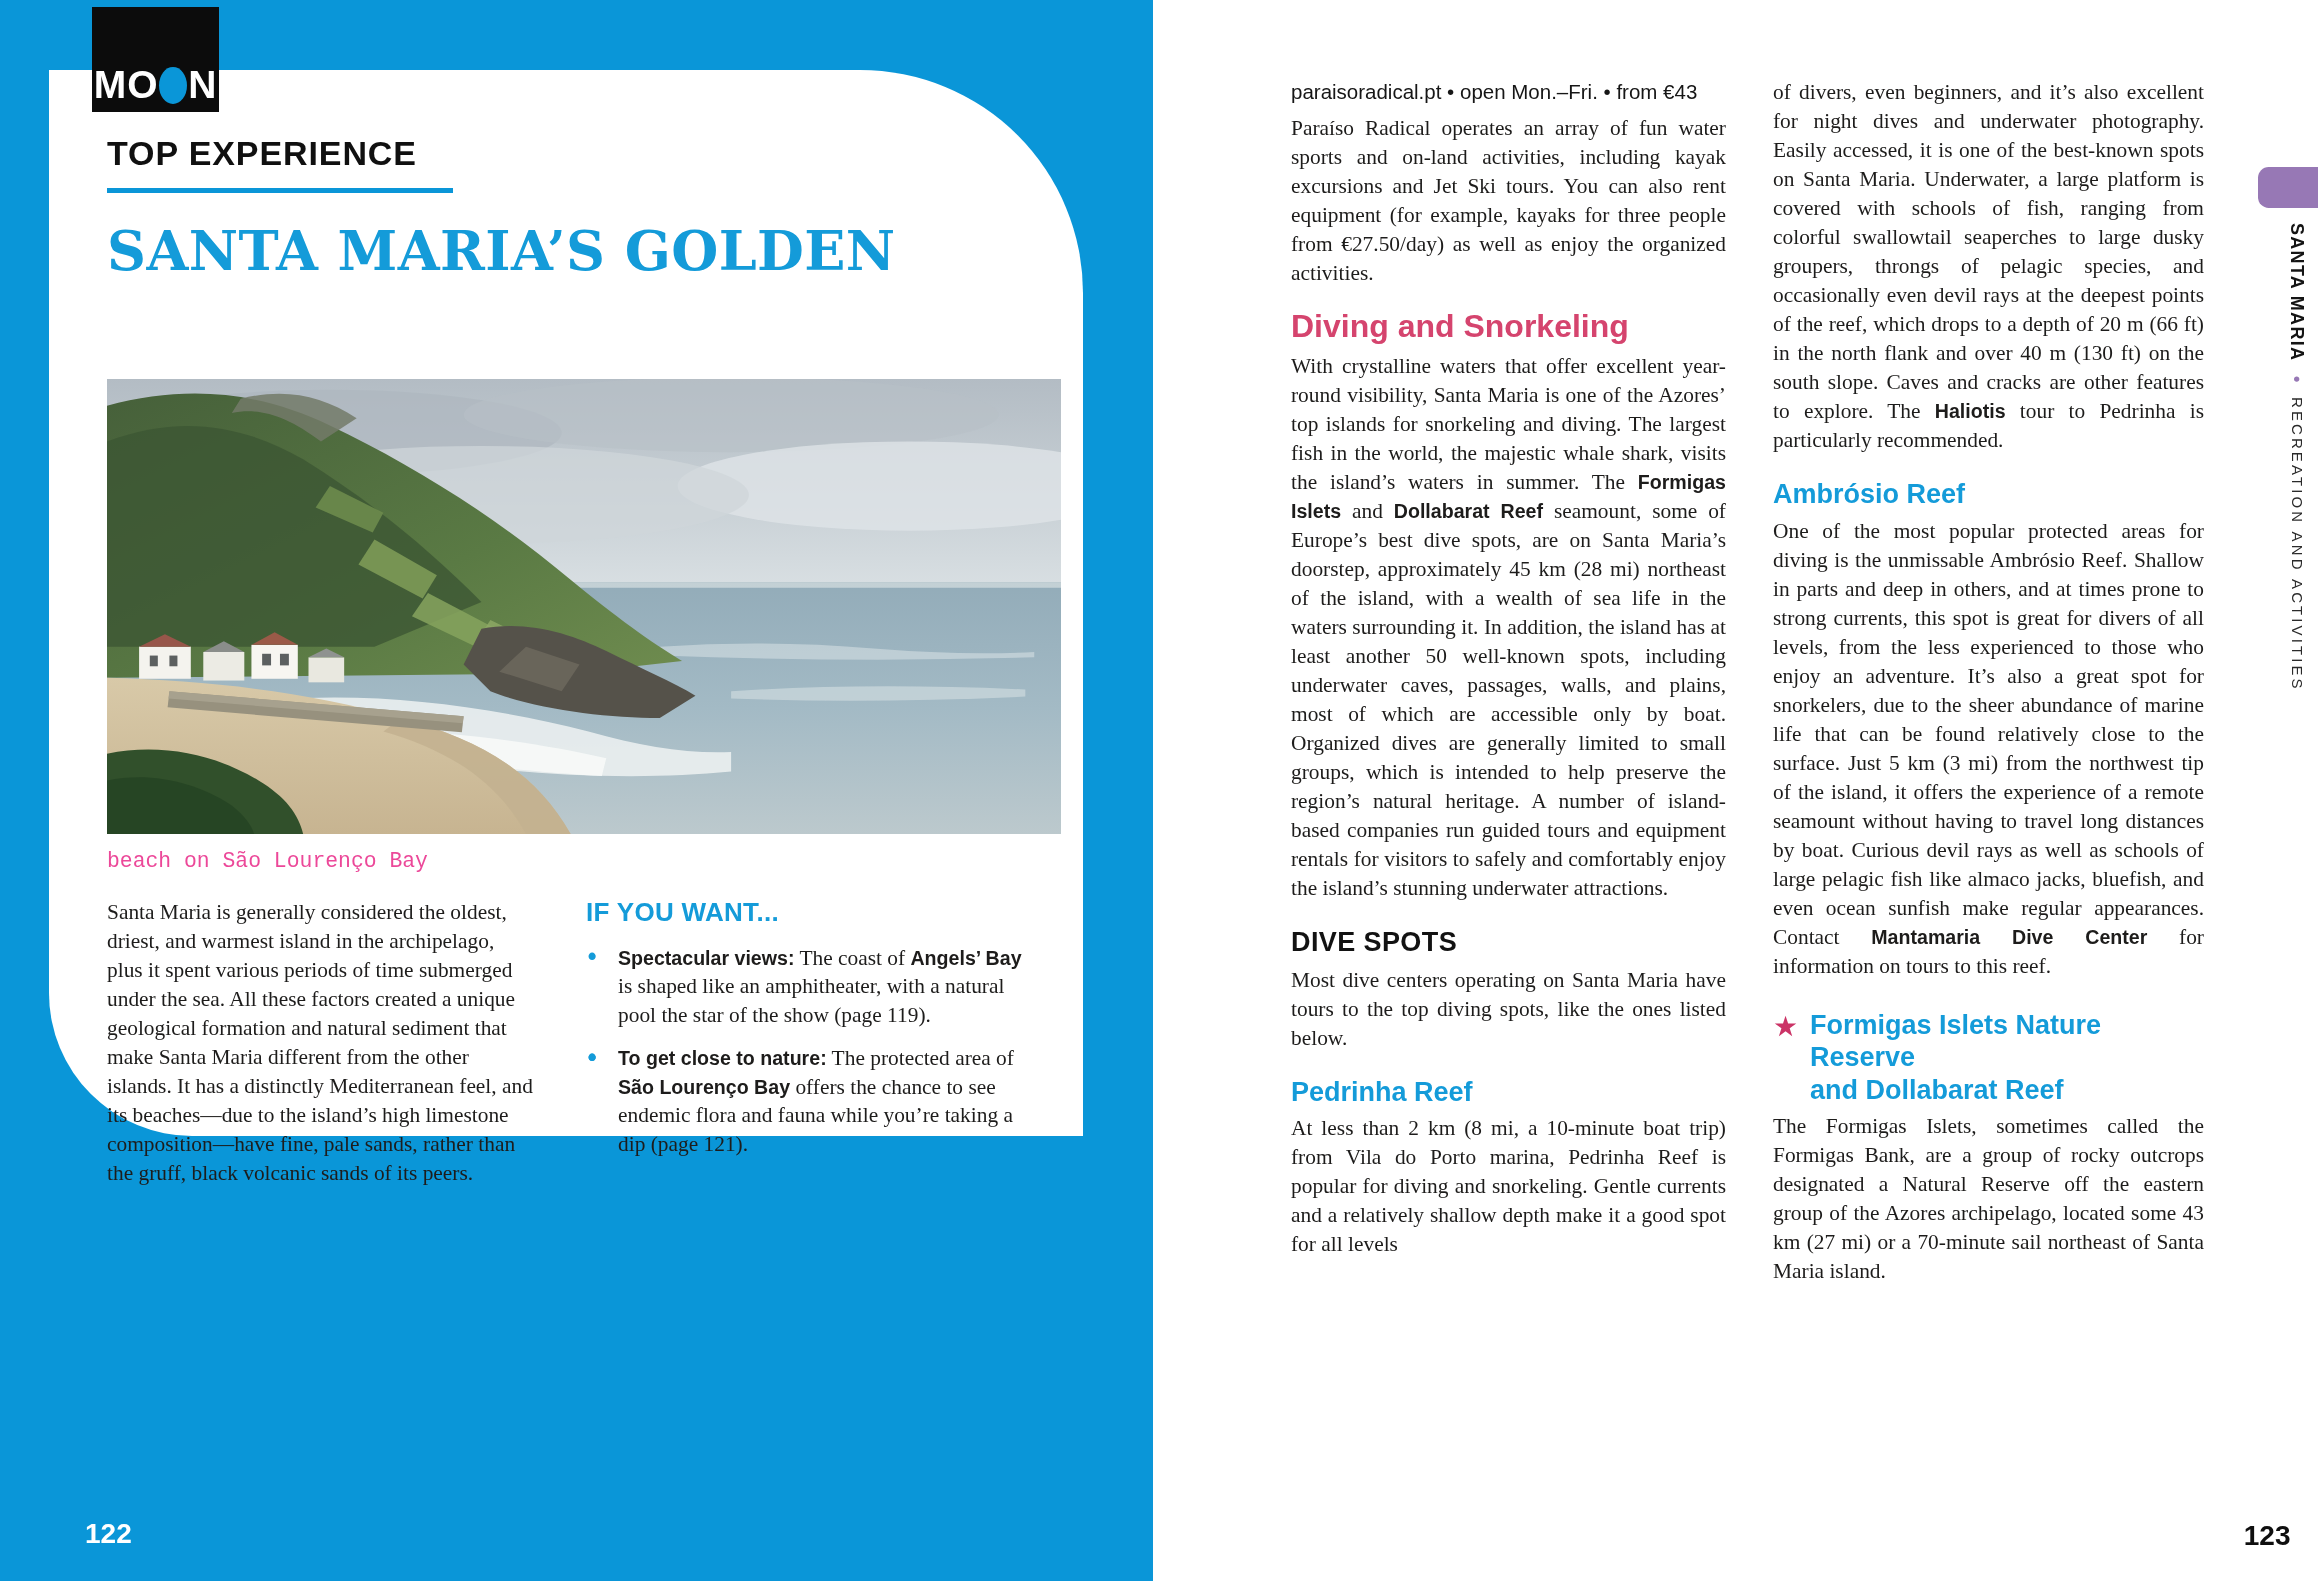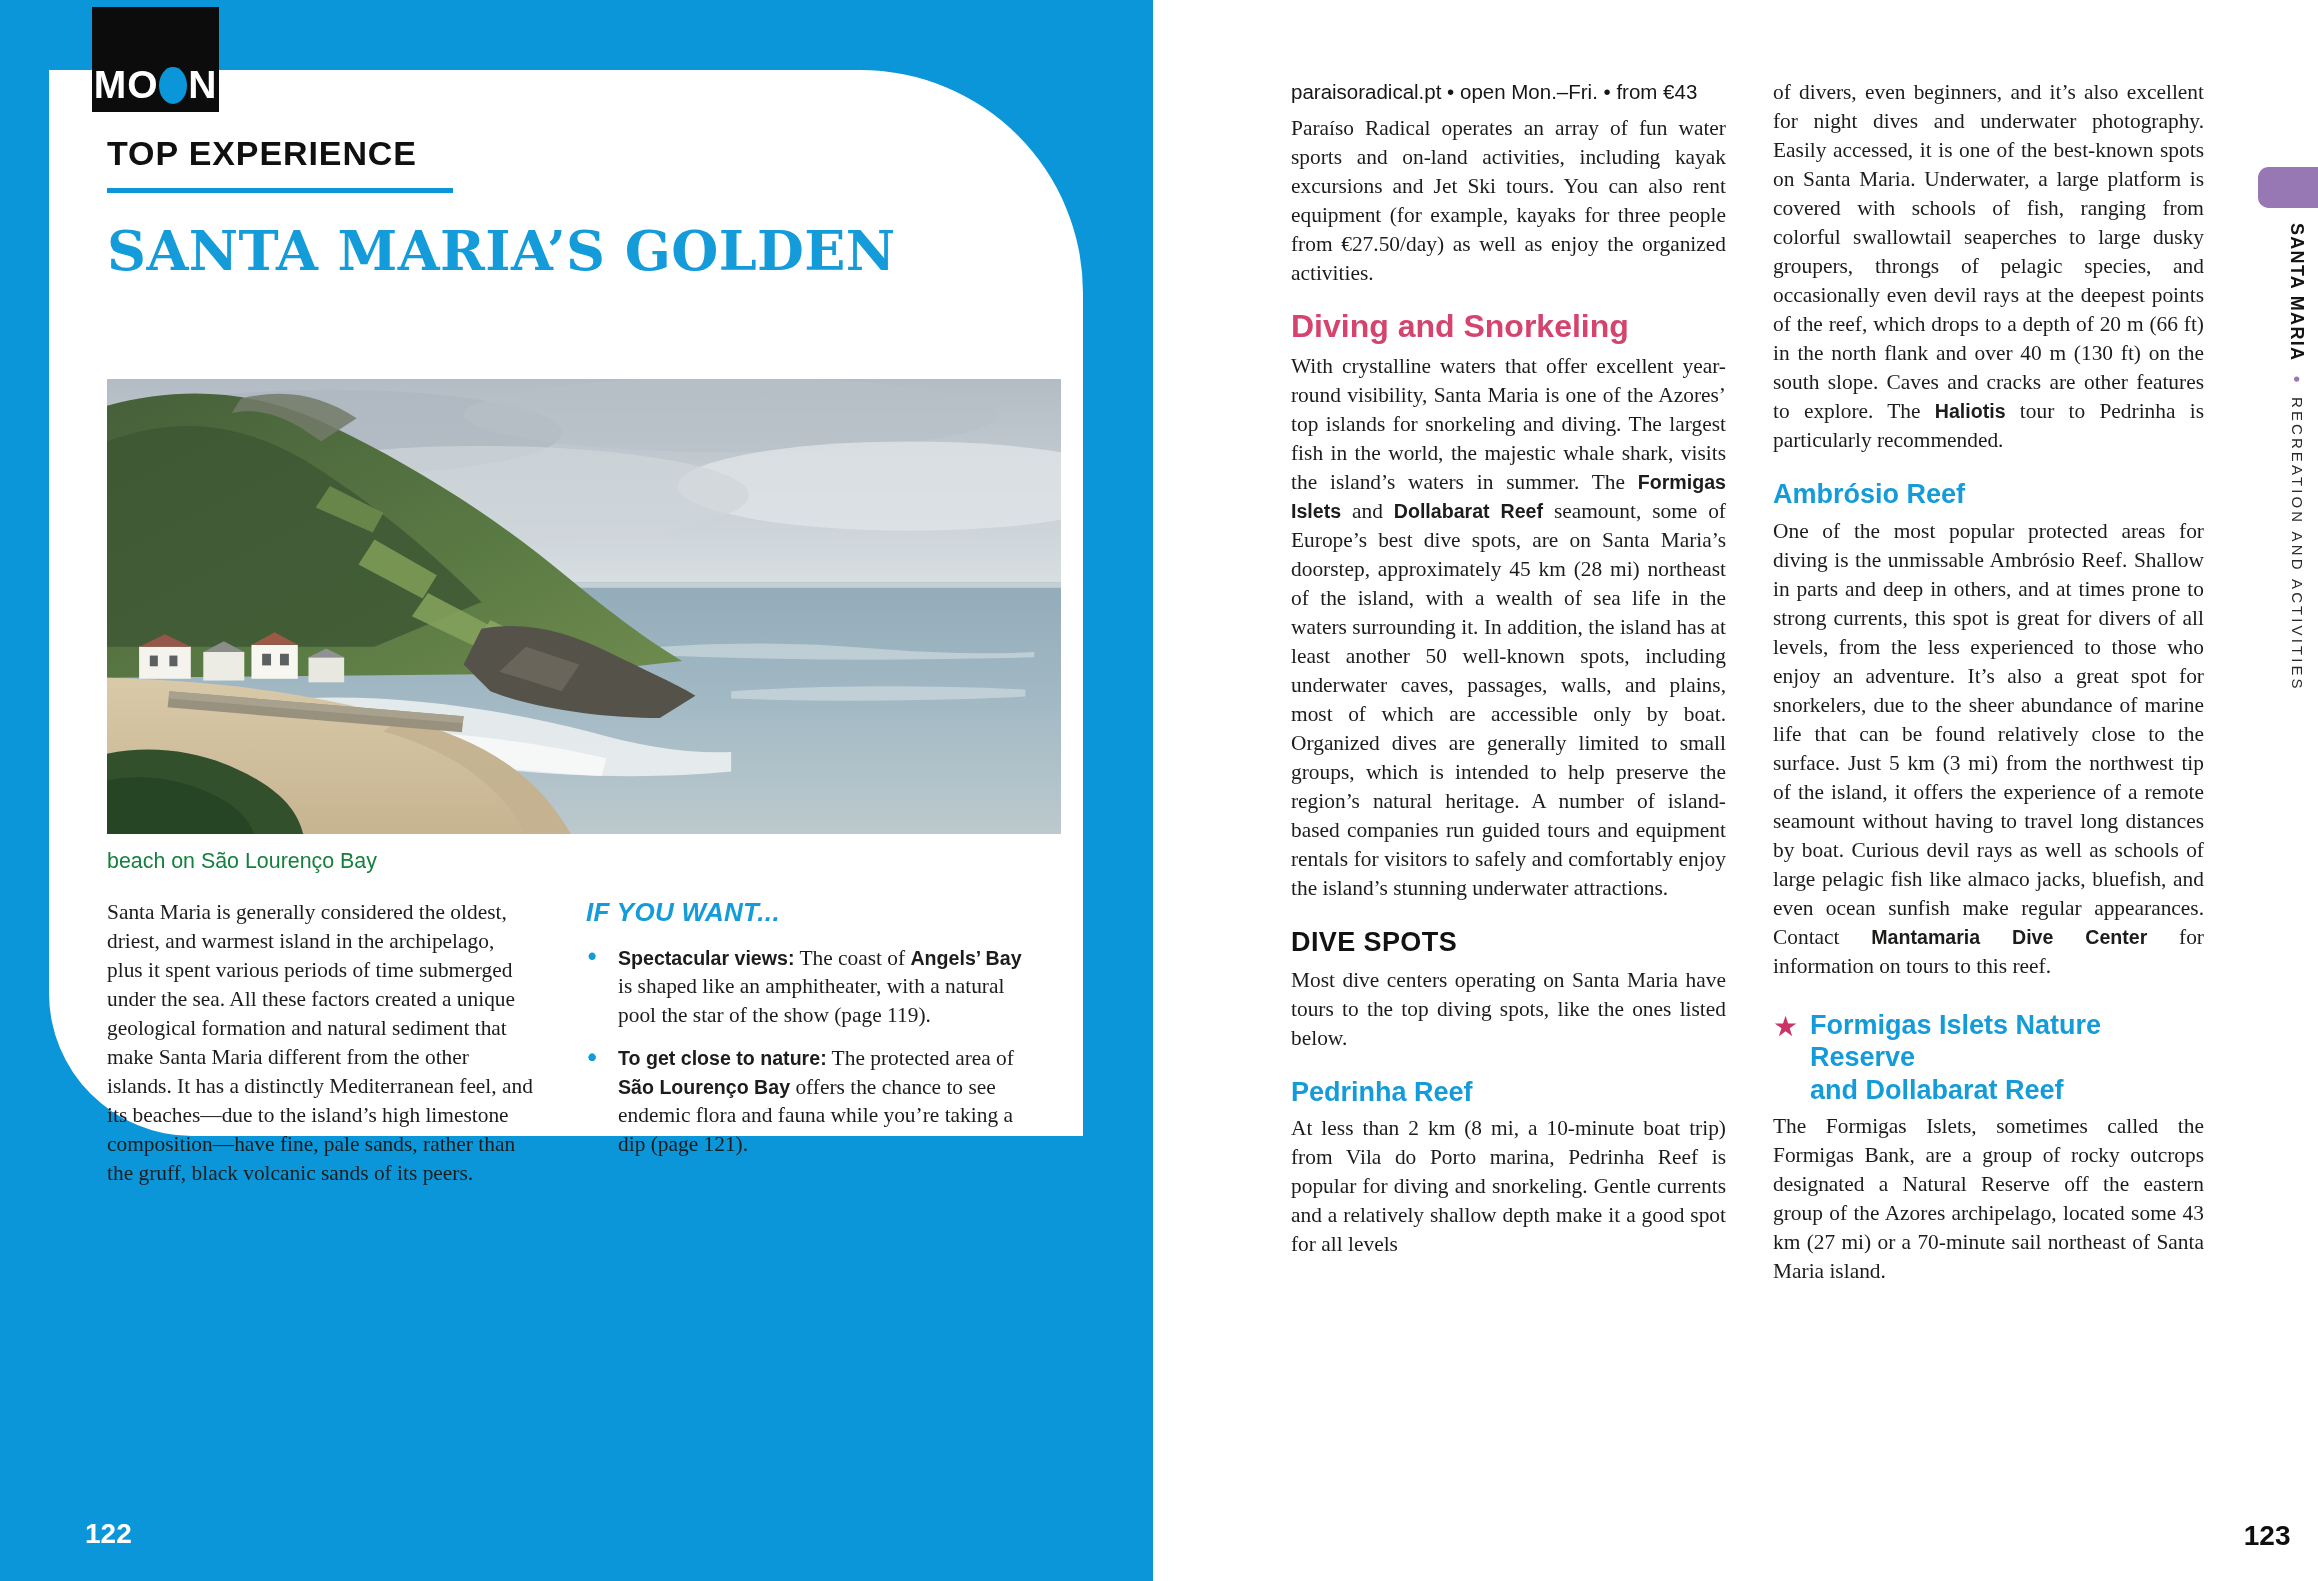--- a/index.html
+++ b/index.html
@@ -16,30 +16,30 @@
                  font-family:"Liberation Sans",sans-serif;}
   .moon-o{display:inline-block;width:28px;height:37px;border-radius:50%;
           background:var(--brand-blue,#0a96d8);vertical-align:bottom;margin:0 0.9px;}
   .kicker{position:absolute;left:58px;top:66px;color:#101010;font-weight:800;font-size:34px;
           letter-spacing:0.9px;line-height:1;}
   .kicker-rule{position:absolute;left:58px;top:118px;width:346px;height:4.5px;background:var(--brand-blue,#0a96d8);}
   .big-title{position:absolute;left:58px;top:146px;color:var(--heading-blue,#149bd9);
              font-family:"DejaVu Serif",serif;font-weight:700;font-size:54px;line-height:1.3;letter-spacing:0.4px;}
   .photo-frame{position:absolute;left:58px;top:309px;width:954px;height:455px;overflow:hidden;}
   .photo-frame svg{display:block;width:100%;height:100%;}
-  .caption{position:absolute;left:58px;top:779px;font-size:21.4px;color:#15803d;line-height:1.2;}
+  .caption{position:absolute;left:58px;top:779px;font-size:21.4px;color:#ec4899;line-height:1.2;font-family:Liberation Mono, monospace;}
   .cols{position:absolute;left:58px;top:828px;width:965px;display:flex;gap:53px;}
   .col-intro{width:426px;}
   .col-iyw{width:439px;}
   .para{font-family:"Liberation Serif",serif;font-size:21.4px;line-height:29px;color:var(--ink,#1d1c1b);
         text-align:justify;margin:0;}
   .para.ragged{text-align:left;}
   .bs{font-family:"Liberation Sans",sans-serif;font-weight:700;font-size:19.6px;}
   .iyw-head{color:var(--heading-blue,#149bd9);font-weight:800;font-size:26px;line-height:1.15;
-            letter-spacing:0.3px;margin:0 0 16px 0;font-style:italic;}
+            letter-spacing:0.3px;margin:0 0 16px 0;}
   .bullets{list-style:none;margin:0;padding:0;}
   .bullet{position:relative;padding-left:32px;margin-bottom:15px;
           font-family:"Liberation Serif",serif;font-size:21.4px;line-height:28.5px;color:var(--ink,#1d1c1b);}
   .bullet-dot{position:absolute;left:1.8px;top:-1.8px;color:var(--heading-blue,#149bd9);
               font-family:"Liberation Sans",sans-serif;font-weight:700;font-size:25px;}
   .pn-left{position:absolute;left:85px;top:1518px;color:#ffffff;font-weight:700;font-size:28px;}
 
   
   .right-page{position:absolute;left:1153px;top:0;width:1166px;height:1236px;background:#ffffff;}
   .rcol{position:absolute;top:78px;}

